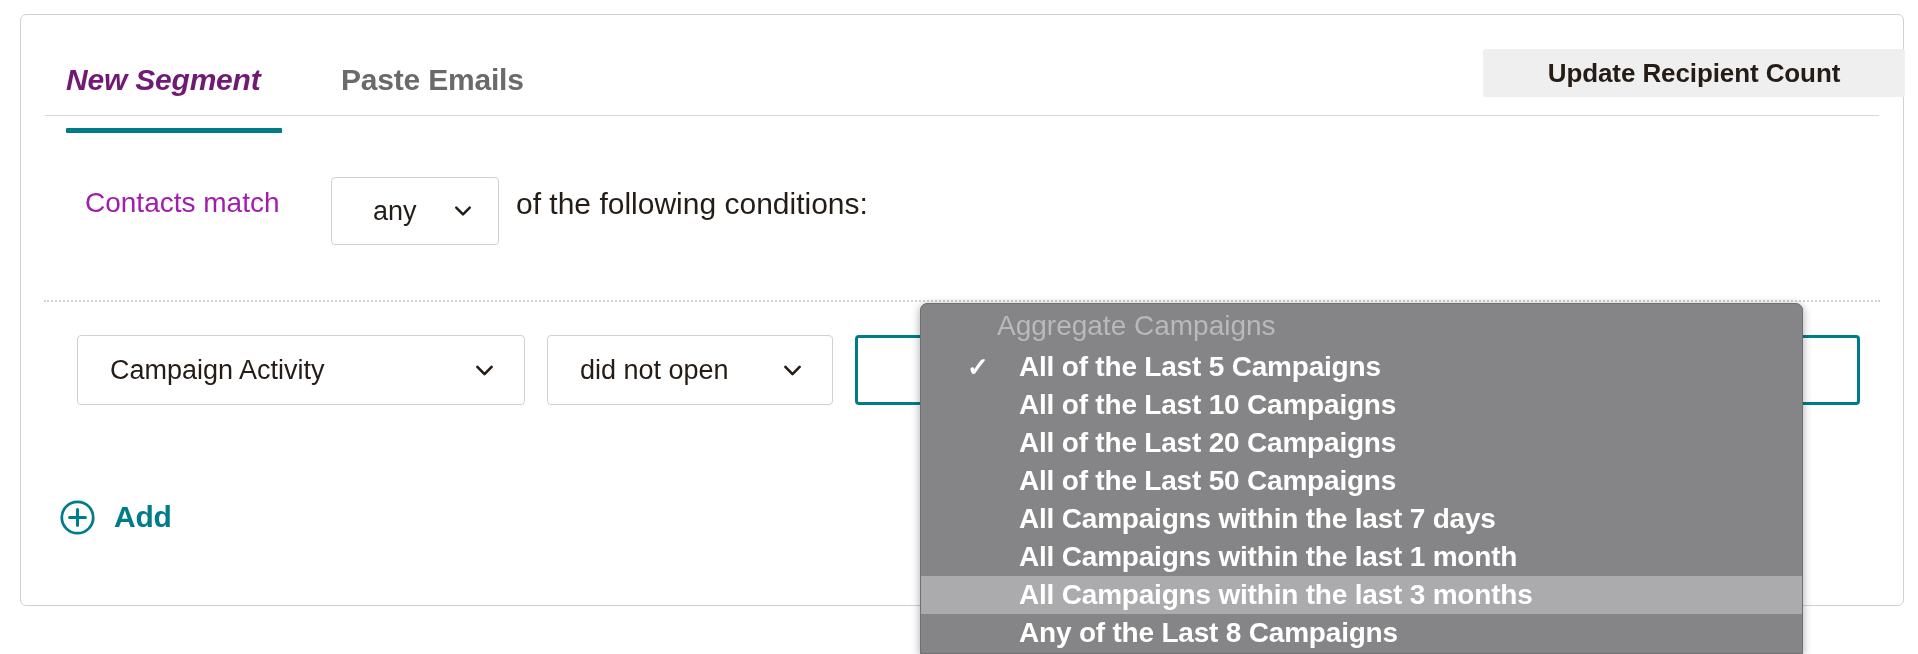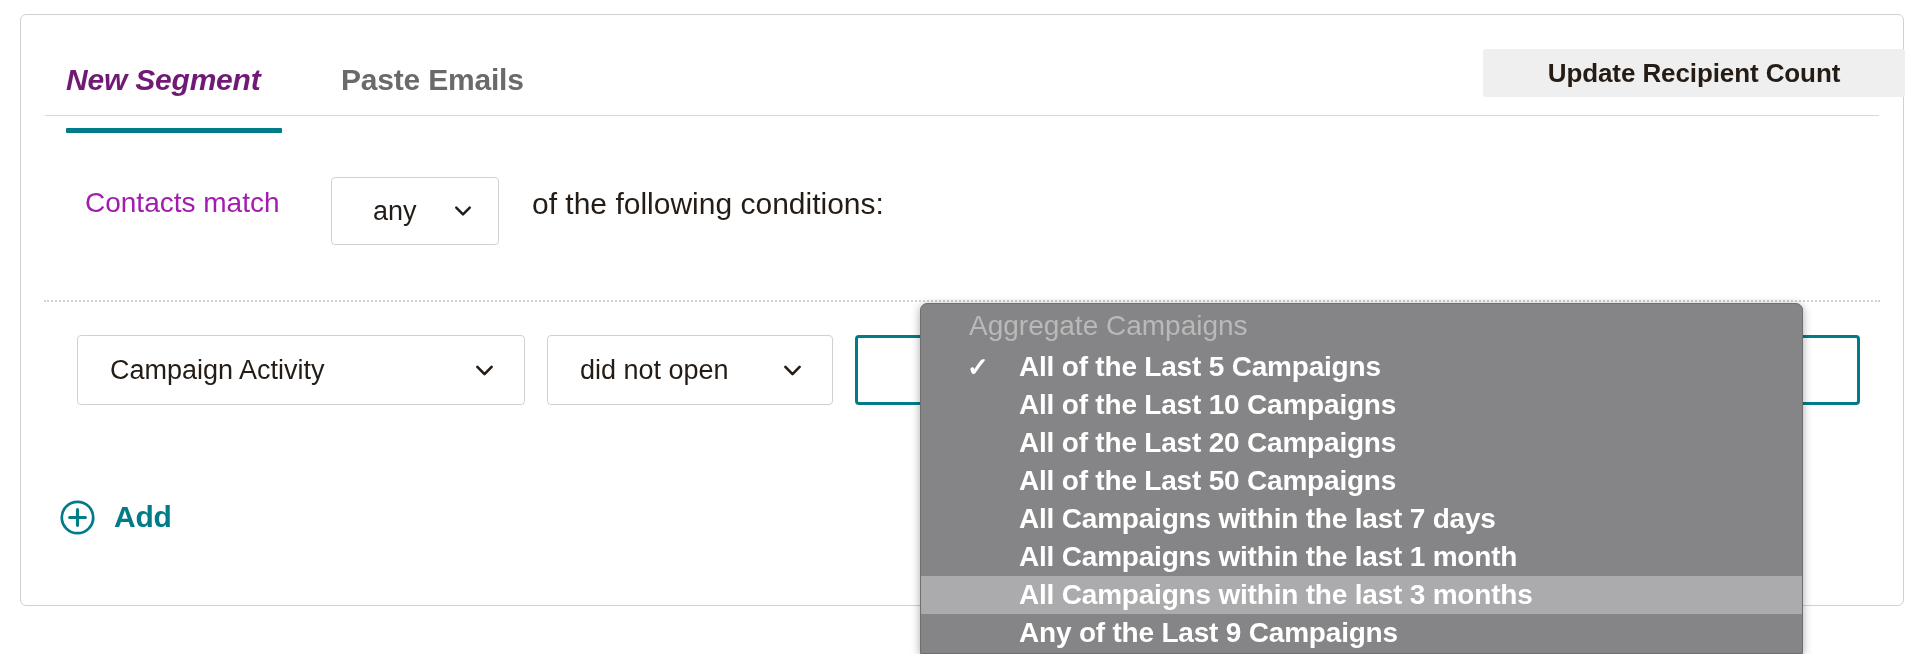--- a/index.html
+++ b/index.html
@@ -140,21 +140,20 @@
     width: 18px;
     height: 18px;
   }
   #match-suffix-label {
     position: absolute;
     left: 495px;
     top: 27px;
     font-size: 30px;
     color: #241c15;
     white-space: nowrap;
-    margin-left: 16px;
   }
 
   
   #conditions-divider {
     position: absolute;
     left: 23px;
     top: 285px;
     right: 23px;
     height: 0;
     border-top: 2px dotted #d0d2d4;
@@ -240,21 +239,21 @@
     border-top-left-radius: 7px;
     border-top-right-radius: 7px;
     box-shadow: 0 2px 10px rgba(0,0,0,0.35);
     box-sizing: border-box;
     overflow: hidden;
     z-index: 50;
   }
   #dropdown-group-label {
     height: 44px;
     line-height: 44px;
-    padding-left: 48px;
+    padding-left: 76px;
     font-size: 28px;
     color: #b9b9ba;
     white-space: nowrap;
   }
   .dropdown-option {
     position: relative;
     height: 38px;
     line-height: 38px;
     padding-left: 98px;
     font-size: 28px;
@@ -343,15 +342,15 @@
 <div id="value-dropdown-menu">
   <div id="dropdown-group-label">Aggregate Campaigns</div>
   <div id="dropdown-option-list">
       <div class="dropdown-option"><span class="checkmark">✓</span><span>All of the Last 5 Campaigns</span></div>
       <div class="dropdown-option"><span>All of the Last 10 Campaigns</span></div>
       <div class="dropdown-option"><span>All of the Last 20 Campaigns</span></div>
       <div class="dropdown-option"><span>All of the Last 50 Campaigns</span></div>
       <div class="dropdown-option"><span>All Campaigns within the last 7 days</span></div>
       <div class="dropdown-option"><span>All Campaigns within the last 1 month</span></div>
       <div class="dropdown-option highlighted"><span>All Campaigns within the last 3 months</span></div>
-      <div class="dropdown-option"><span>Any of the Last 9 Campaigns</span></div>
+      <div class="dropdown-option"><span>Any of the Last 8 Campaigns</span></div>
     </div>
 </div>
 
 </body></html>

